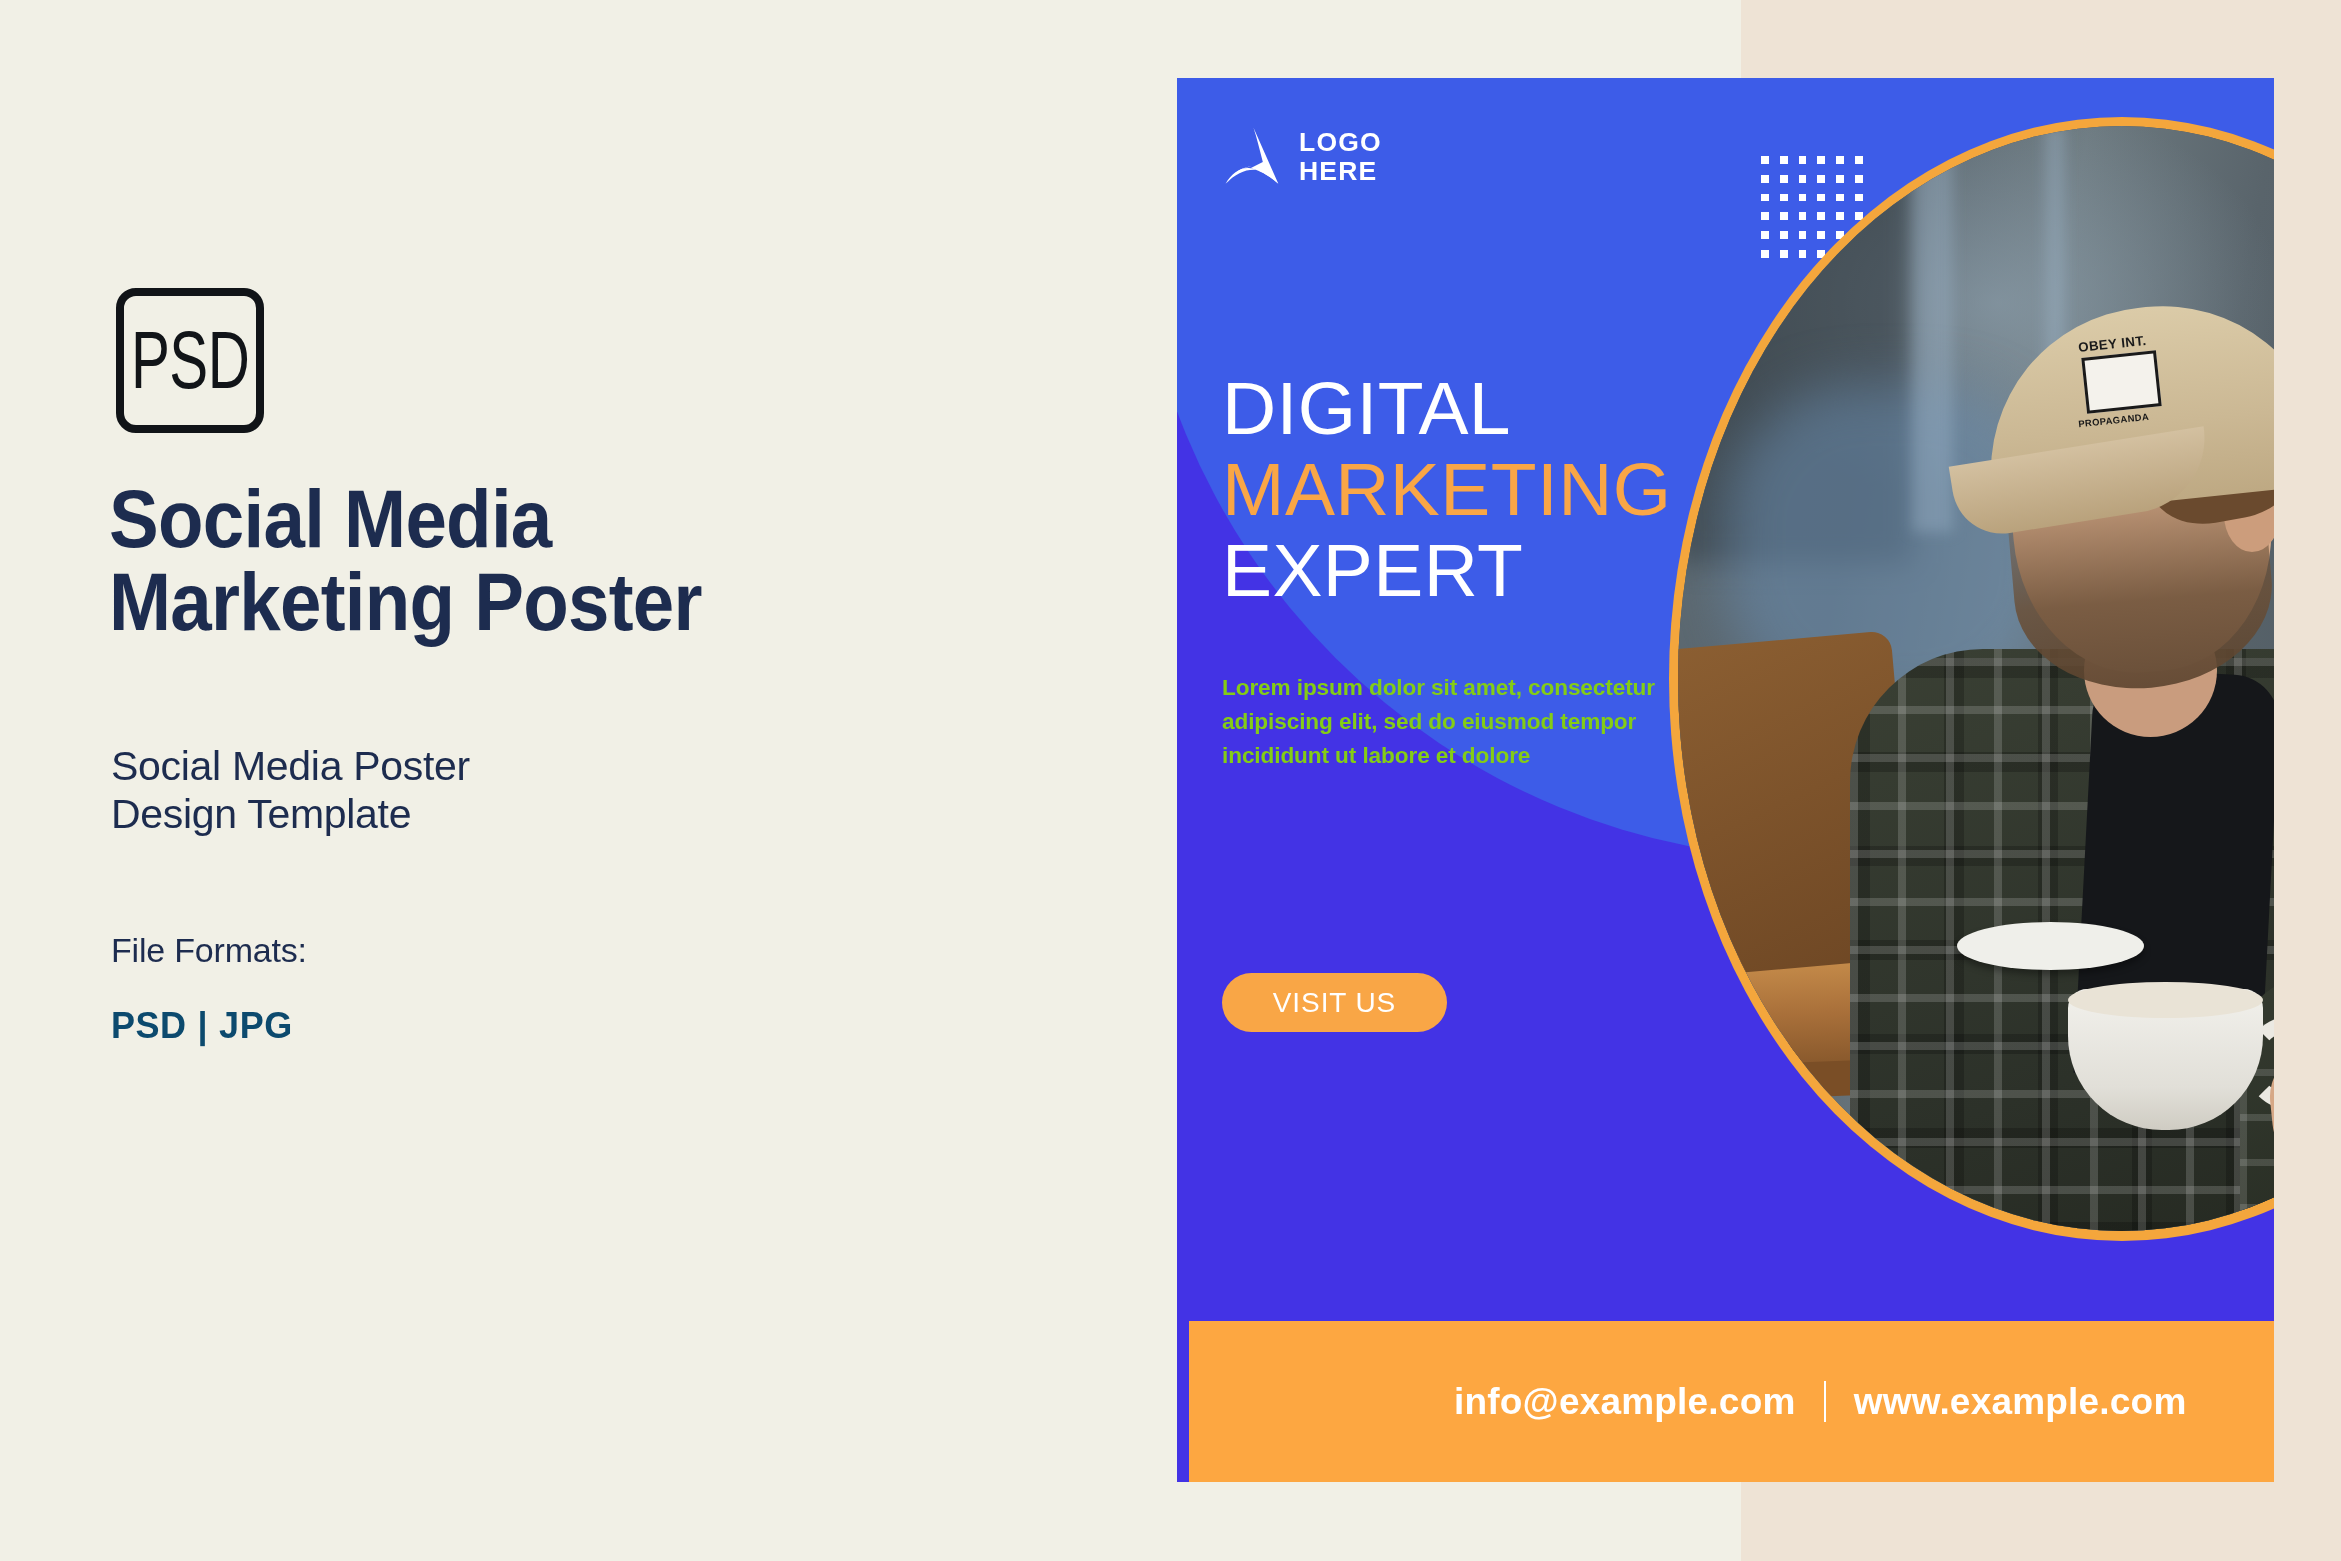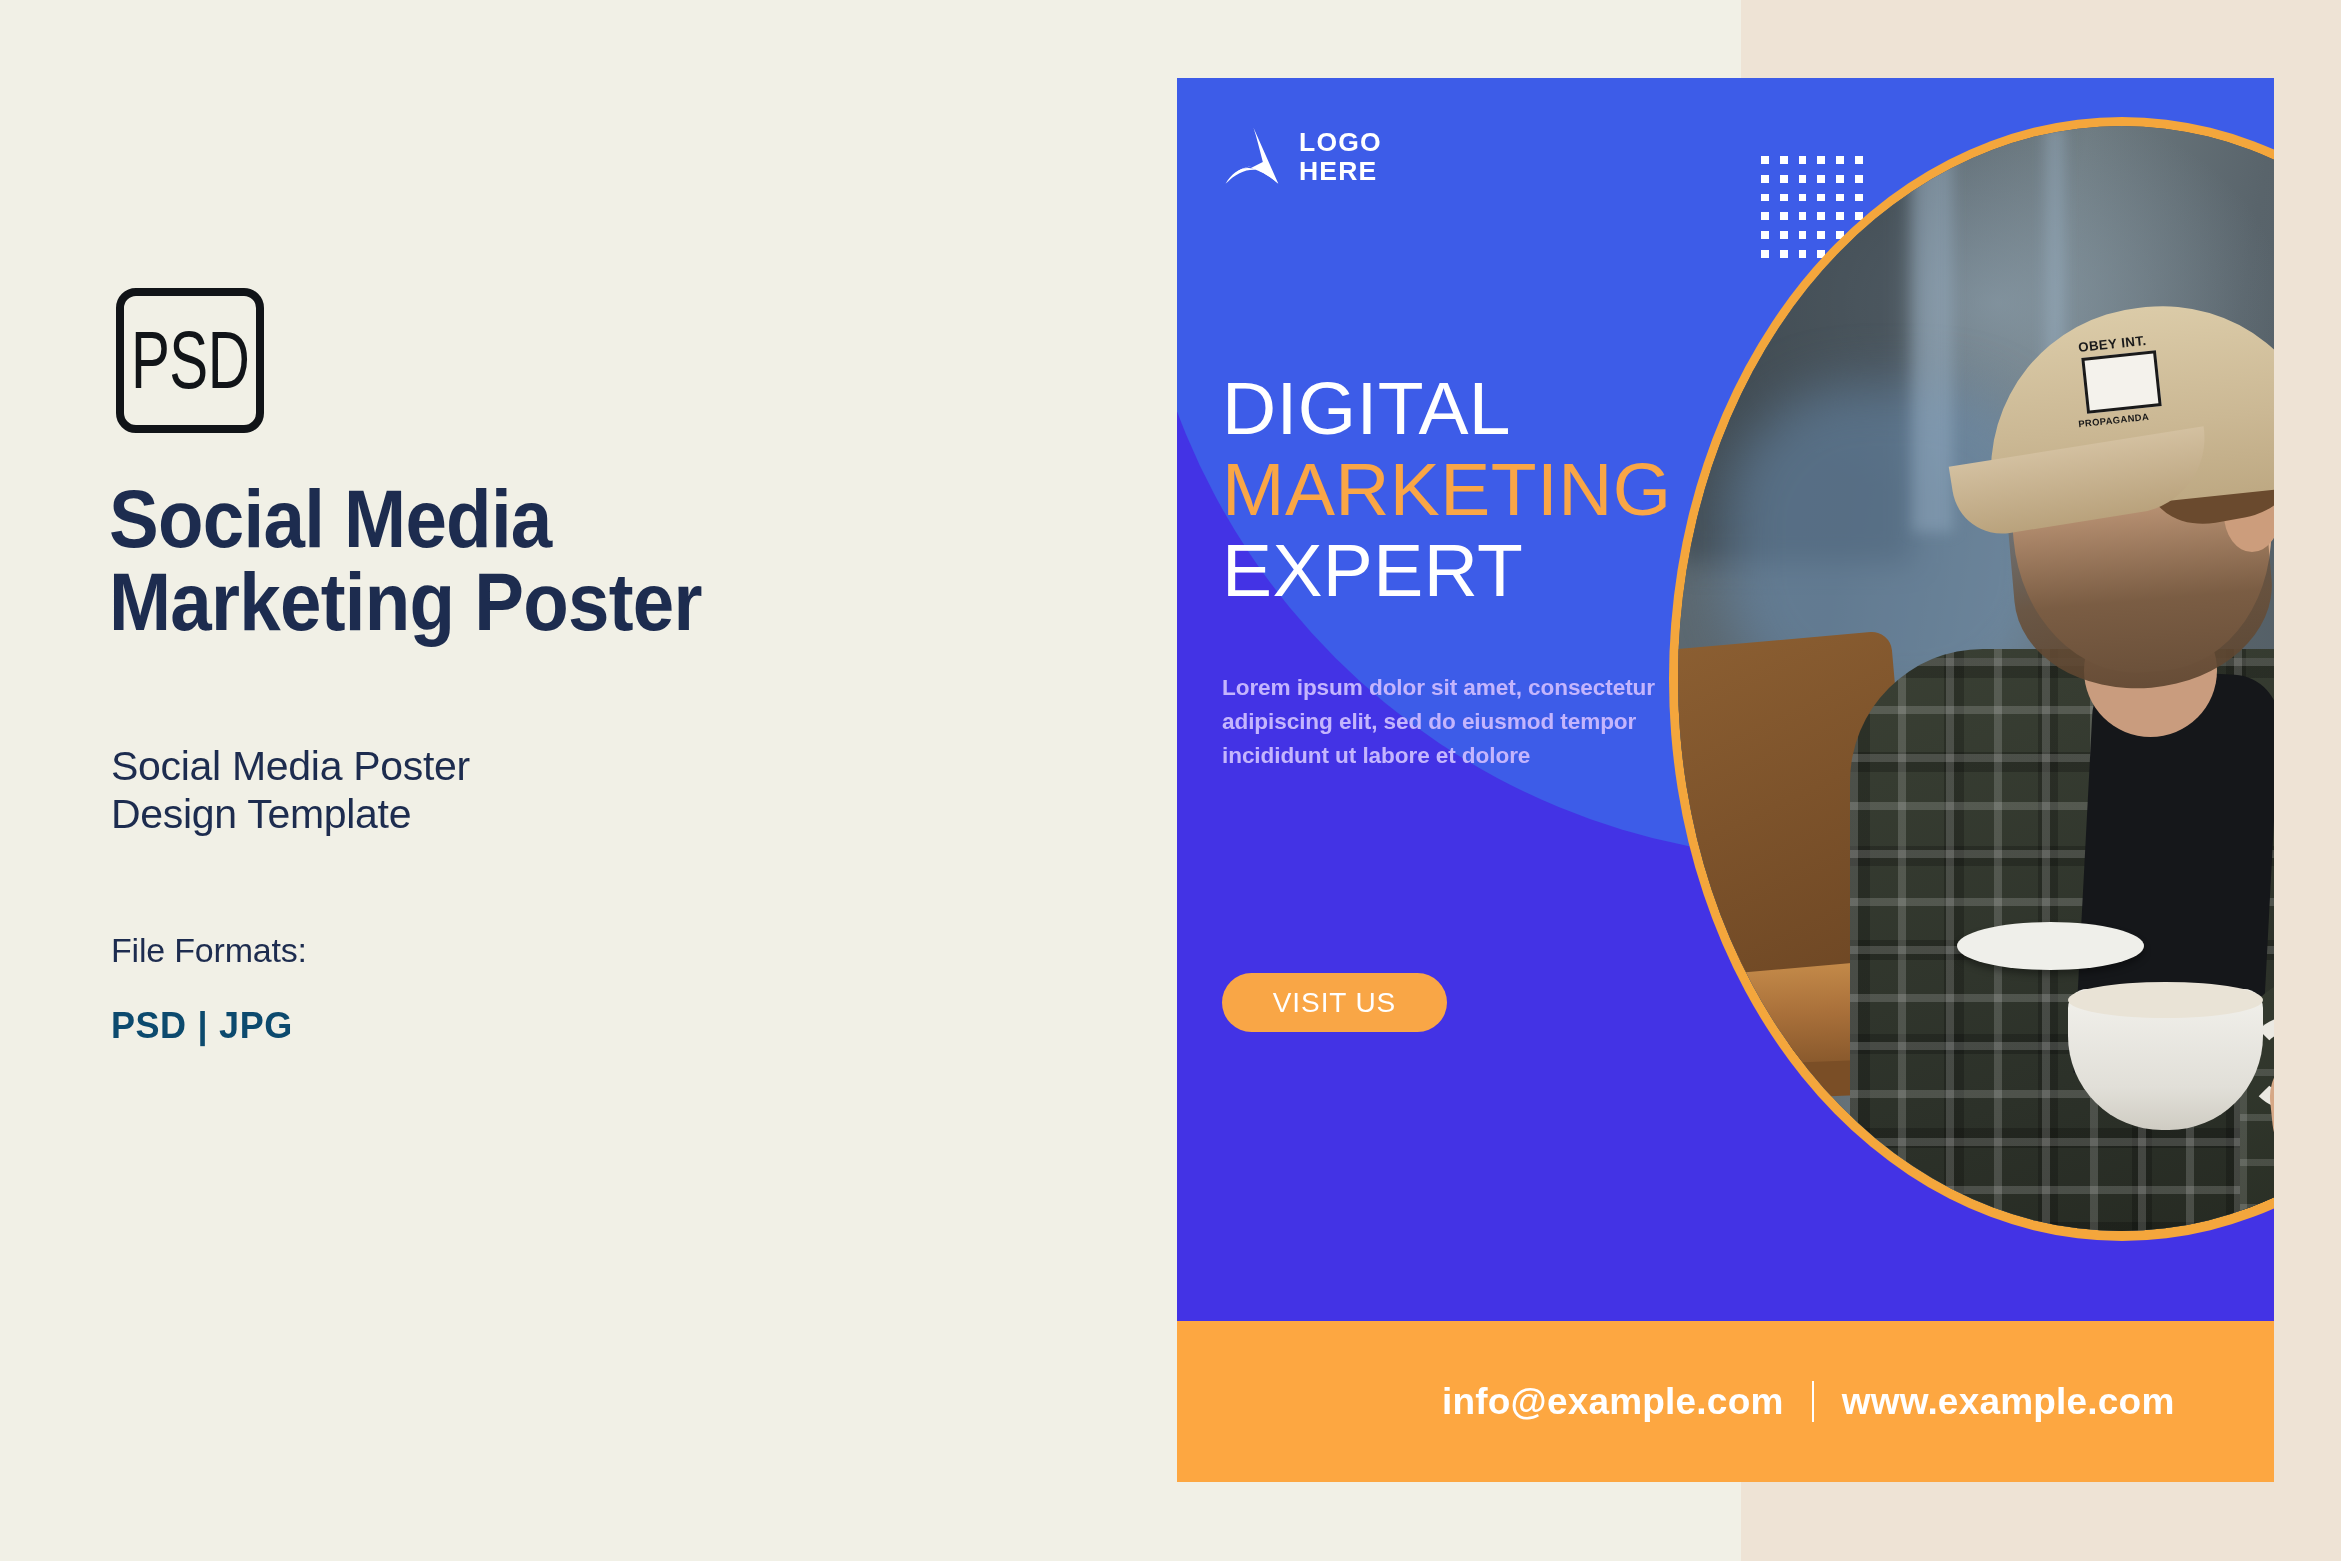--- a/index.html
+++ b/index.html
@@ -238,36 +238,36 @@
   .headline{
     position:absolute;left:45px;top:290px;
     font-size:75px;font-weight:normal;line-height:1.08;
     letter-spacing:0.4px;color:#FFFFFF;
   }
   .headline .orange{color:#F9A646;display:block;}
   .headline .white{color:#FFFFFF;display:block;}
 
   .body-copy{
     position:absolute;left:45px;top:593px;width:484px;
-    font-size:22.6px;font-weight:600;color:#c4b5fd;line-height:1.50;
+    font-size:22.6px;font-weight:600;color:#84cc16;line-height:1.50;
     letter-spacing:-0.1px;
   }
   .body-copy span{display:block;}
 
   .visit-btn{
     position:absolute;left:45px;top:895px;
     width:225px;height:59px;border-radius:31px;
     background:#F9A646;color:#FFFFFF;
     display:flex;align-items:center;justify-content:center;
     font-size:28px;font-weight:500;letter-spacing:0.9px;
     border:none;cursor:pointer;font-family:"Liberation Sans",sans-serif;
   }
 
   .poster-footer{
-    position:absolute;left:0;bottom:0;width:1097px;height:161px;
+    position:absolute;left:12px;bottom:0;width:1097px;height:161px;
     background:#FDA741;
     display:flex;align-items:center;
   }
   .footer-inner{
     display:flex;align-items:center;
     margin-left:265px;color:#FFFFFF;
     font-family:"Liberation Sans Narrow","Liberation Sans",sans-serif;
     font-size:37px;font-weight:bold;letter-spacing:0.2px;
   }
   .footer-inner .fsep{

